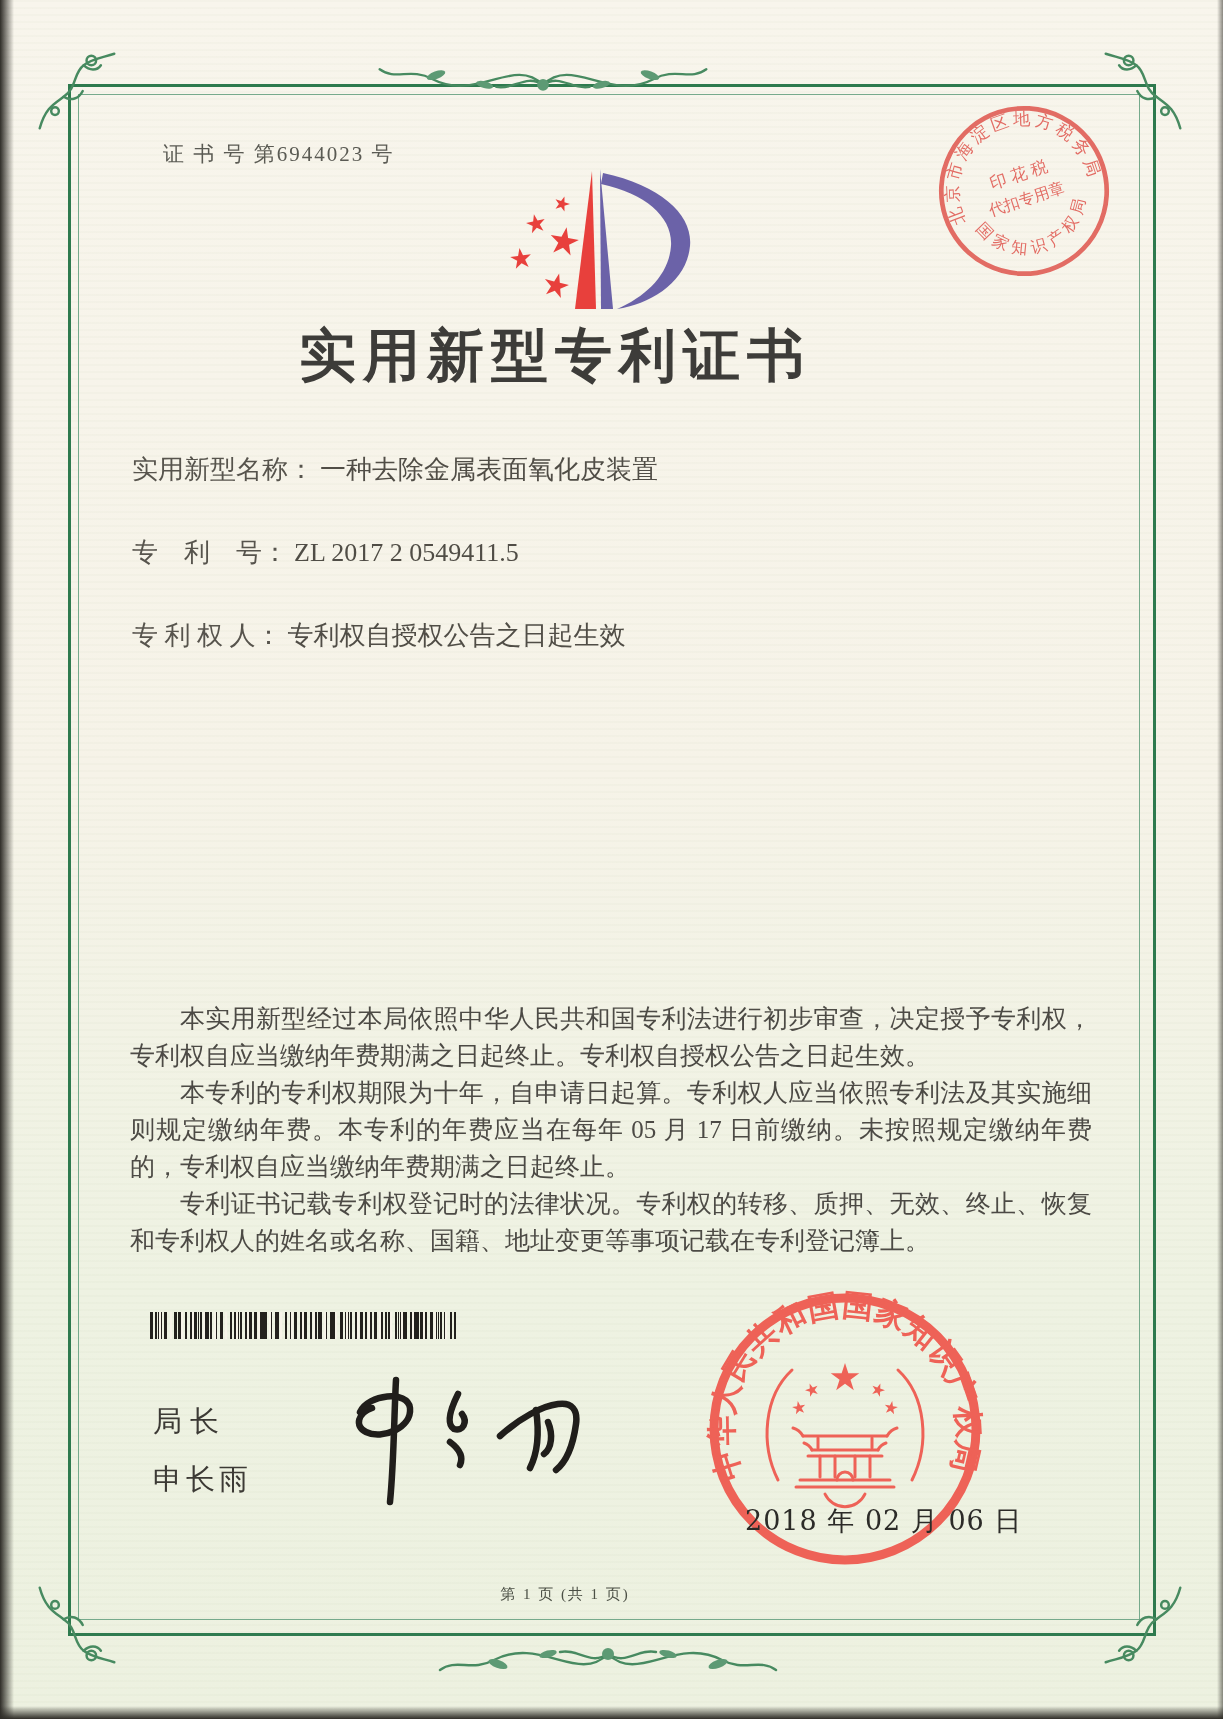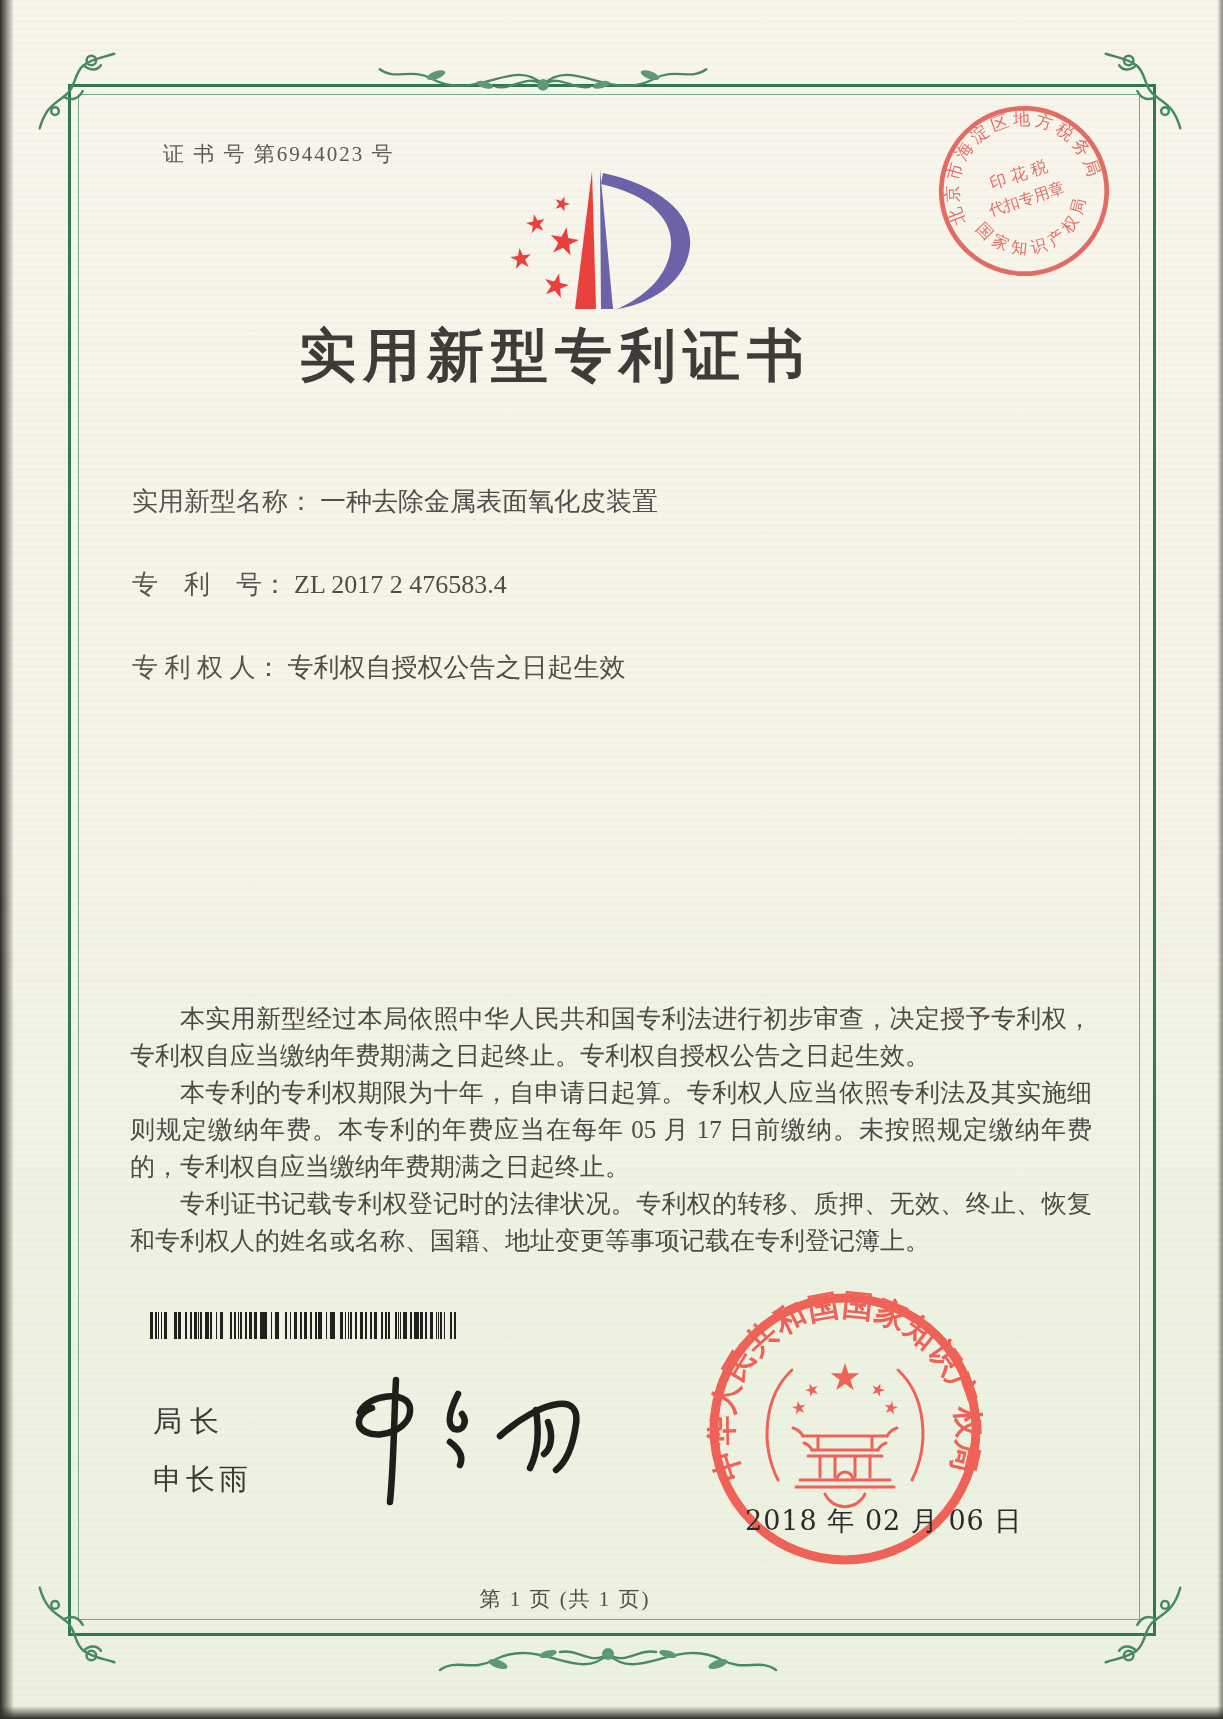--- a/index.html
+++ b/index.html
@@ -30,21 +30,21 @@
 
   .cert-no{position:absolute;left:128px;top:140px;font-size:21px;color:#5a5a53;letter-spacing:2px;margin-left:35px;}
 
   .logo{position:absolute;left:497px;top:146px;width:196px;height:168px;}
 
   .tax-stamp{position:absolute;left:935px;top:102px;width:178px;height:178px;transform:rotate(-18deg);opacity:.88;}
 
   .title{position:absolute;left:120px;top:318px;width:870px;margin:0;text-align:center;
     font-size:57px;font-weight:600;color:#3d3c39;letter-spacing:7px;}
 
-  .fields{position:absolute;left:132px;top:452px;width:920px;margin-top:32px;}
+  .fields{position:absolute;left:132px;top:452px;width:920px;}
   .field-row{height:33px;margin-bottom:50px;font-size:26px;color:#57544d;white-space:nowrap;}
   .flabel{color:#57544d;}
   .fvalue{color:#504d46;margin-left:6px;}
 
   .paras{position:absolute;left:130px;top:1000px;width:962px;}
   .paras p{margin:0;font-size:25px;line-height:37px;color:#4c4a45;text-align:justify;text-indent:2em;}
 
   .barcode{position:absolute;left:150px;top:1312px;width:306px;height:27px;
     background-image:
       repeating-linear-gradient(90deg,rgba(246,243,232,0) 0 9px,#f6f3e8 9px 11px),
@@ -56,21 +56,21 @@
   .officer-title{font-size:29px;letter-spacing:8px;}
   .officer-name{font-size:29px;letter-spacing:4px;margin-top:18px;}
 
   .signature{position:absolute;left:320px;top:1366px;width:270px;height:150px;}
 
   .seal{position:absolute;left:700px;top:1284px;width:290px;height:290px;opacity:.9;}
   .seal-date{position:absolute;left:745px;top:1503px;font-size:27px;color:#2c2b28;letter-spacing:1px;
     font-family:"DejaVu Serif","Liberation Serif",serif;}
 
   .footer{position:absolute;left:0;top:1585px;width:1130px;text-align:center;
-    font-size:21px;color:#4b4f45;letter-spacing:2px;}
+    font-size:15px;color:#4b4f45;letter-spacing:2px;}
 </style>
 </head>
 <body>
 
 <div class="page">
   <div class="texture"></div>
 
   <div class="frame-outer"></div>
   <div class="frame-inner"></div>
 
@@ -177,21 +177,21 @@
     <text x="85" y="98" text-anchor="middle" fill="#e05a52" font-size="15" font-family="Liberation Sans, sans-serif">代扣专用章</text>
   </svg>
 
   <h1 class="title">实用新型专利证书</h1>
 
   <div class="fields">
     <div class="field-row">
       <span class="flabel">实用新型名称：</span><span class="fvalue">一种去除金属表面氧化皮装置</span>
     </div>
     <div class="field-row">
-      <span class="flabel">专　利　号：</span><span class="fvalue">ZL 2017 2 476583.4</span>
+      <span class="flabel">专　利　号：</span><span class="fvalue">ZL 2017 2 0549411.5</span>
     </div>
     <div class="field-row">
       <span class="flabel">专 利 权 人：</span><span class="fvalue">专利权自授权公告之日起生效</span>
     </div>
   </div>
 
   <div class="paras">
     <p>本实用新型经过本局依照中华人民共和国专利法进行初步审查，决定授予专利权，专利权自应当缴纳年费期满之日起终止。专利权自授权公告之日起生效。</p>
     <p>本专利的专利权期限为十年，自申请日起算。专利权人应当依照专利法及其实施细则规定缴纳年费。本专利的年费应当在每年 05 月 17 日前缴纳。未按照规定缴纳年费的，专利权自应当缴纳年费期满之日起终止。</p>
     <p>专利证书记载专利权登记时的法律状况。专利权的转移、质押、无效、终止、恢复和专利权人的姓名或名称、国籍、地址变更等事项记载在专利登记簿上。</p>

